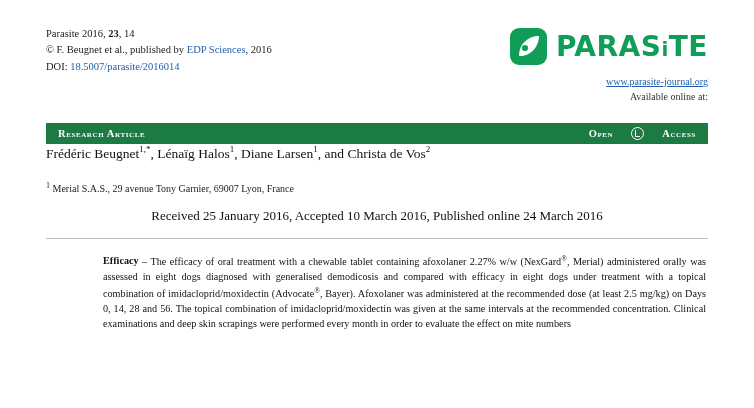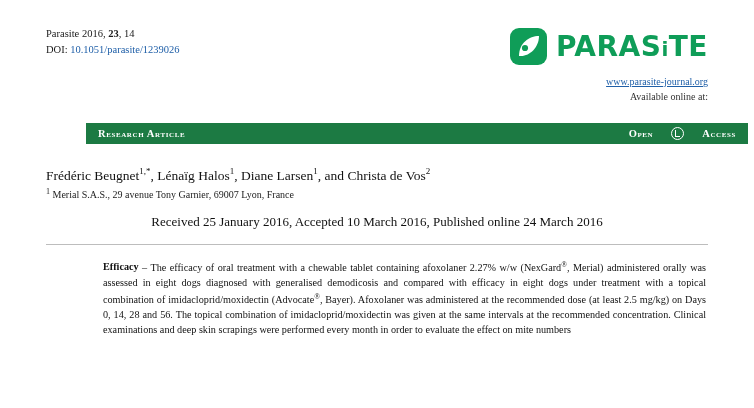--- a/index.html
+++ b/index.html
@@ -80,21 +80,20 @@
     height: 21px;
     background: #1c7a43;
     color: #ffffff;
     display: flex;
     align-items: center;
     justify-content: space-between;
     padding: 6px 12px;
     box-sizing: border-box;
     font-family: "Liberation Serif", serif;
     width: calc(100% + 0px);
-    margin-left: 40px;
   }
   .greenbar .left {
     font-size: 10.5px;
     letter-spacing: 0.6px;
     font-variant: small-caps;
     font-weight: bold;
   }
   .greenbar .right {
     font-size: 10.5px;
     letter-spacing: 0.6px;
@@ -129,28 +128,27 @@
     margin-top: 34px;
     font-family: "DejaVu Sans", sans-serif;
     font-size: 21px;
     font-weight: bold;
     line-height: 1.32;
     color: #111111;
     letter-spacing: -0.2px;
   }
 
   .authors {
-    margin-top: 22px;
     font-size: 13.5px;
     color: #111;
   }
   .authors sup { font-size: 9px; }
 
   .affils {
-    margin-top: 2px;
+    margin-top: 18px;
     font-size: 10px;
     line-height: 1.45;
     color: #222;
   }
   .affils .num { font-size: 8px; vertical-align: super; }
 
   .dates {
     margin-top: 12px;
     font-size: 13px;
     text-align: center;
@@ -182,22 +180,27 @@
 
   <div class="masthead">
     <div class="journal-block">
       <div class="journal-line">
         <span>Parasite</span>
         <span>2016</span><span>,</span>
         <span class="bold">23</span><span>,</span>
         <span>14</span>
       </div>
       <div class="journal-line">
+        <span>© F. Beugnet et al., published by</span>
+        <a class="link" href="#">EDP Sciences</a><span>,</span>
+        <span>2016</span>
+      </div>
+      <div class="journal-line">
         <span>DOI:</span>
-        <a class="link" href="#">10.1051/parasite/1239026</a>
+        <a class="link" href="#">18.5007/parasite/2016014</a>
       </div>
     </div>
 
     <div class="logo-block">
       <div class="logo-row">
         <span class="logo-mark">
           <svg width="27" height="27" viewBox="0 0 27 27" aria-hidden="true">
             <path d="M4 23 C4 10, 14 3, 24 3 C24 14, 15 23, 6 23 Z" fill="#ffffff"></path>
             <circle cx="10" cy="15" r="3.1" fill="#0f9d58"></circle>
           </svg>

